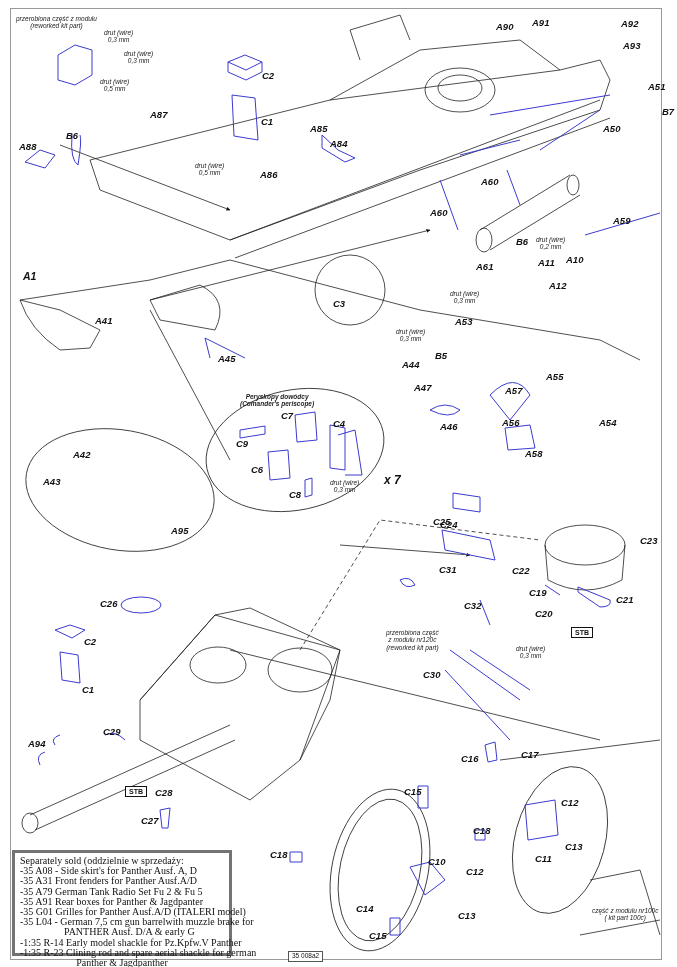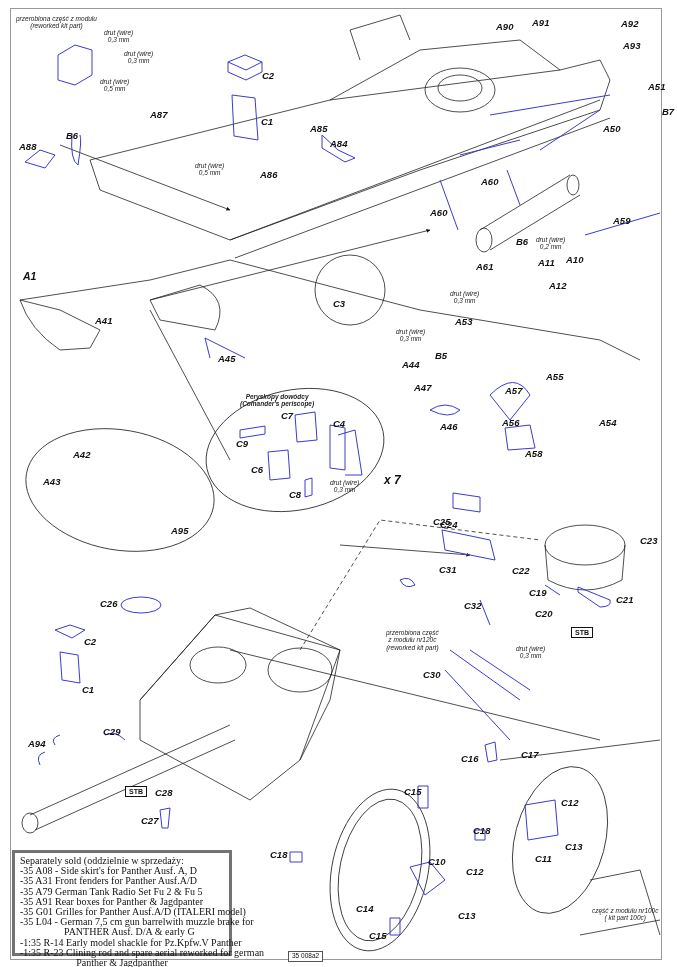--- a/index.html
+++ b/index.html
@@ -255,17 +255,17 @@
 <div id="legend">
   <div class="row">Separately sold (oddzielnie w sprzedaży:</div>
   <div class="row"><span>-35 A08</span><span> - Side skirt's for Panther Ausf. A, D</span></div>
   <div class="row"><span>-35 A31</span><span>   Front fenders for Panther Ausf.A/D</span></div>
   <div class="row"><span>-35 A79</span><span>   German Tank Radio Set Fu 2 &amp; Fu 5</span></div>
   <div class="row"><span>-35 A91</span><span>   Rear boxes for Panther &amp; Jagdpanter</span></div>
   <div class="row"><span>-35 G01</span><span>   Grilles for Panther Ausf.A/D (ITALERI model)</span></div>
   <div class="row"><span>-35 L04</span><span> - German 7,5 cm gun barrelwith muzzle brake for</span></div>
   <div class="cont">PANTHER Ausf. D/A &amp; early G</div>
   <div class="row"><span>-1:35  R-14</span><span>   Early model shackle for Pz.Kpfw.V Panther</span></div>
-  <div class="row"><span>-1:35  R-23</span><span>   Clining rod and spare aerial reworked for german</span></div>
+  <div class="row"><span>-1:35  R-23</span><span>   Clining rod and spare aerial shackle for german</span></div>
   <div class="center">Panther &amp; Jagdpanther</div>
 </div>
 
 <div id="sheetcode">35 008a2</div>
 
 </body></html>

